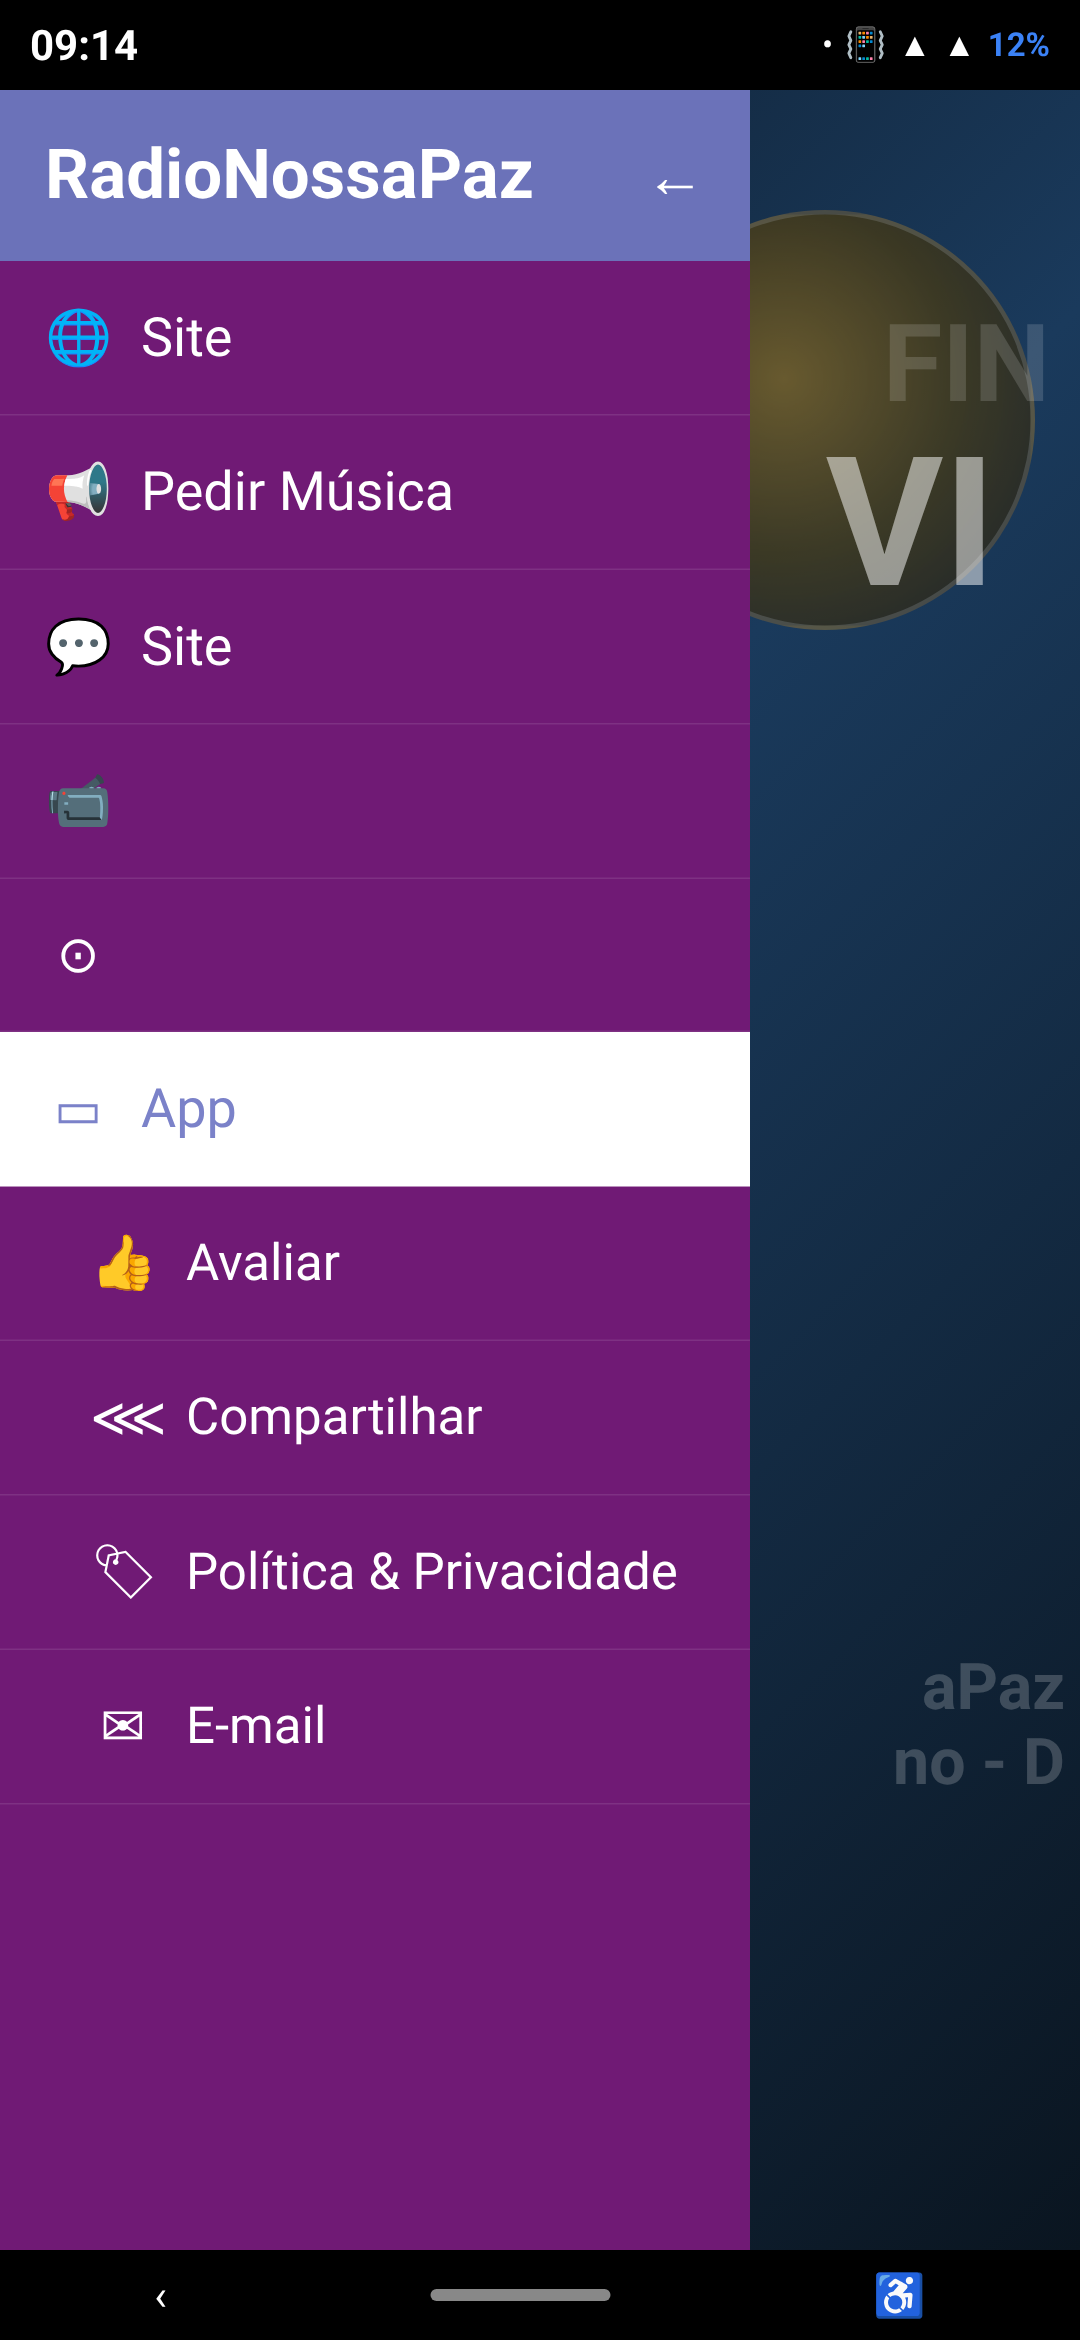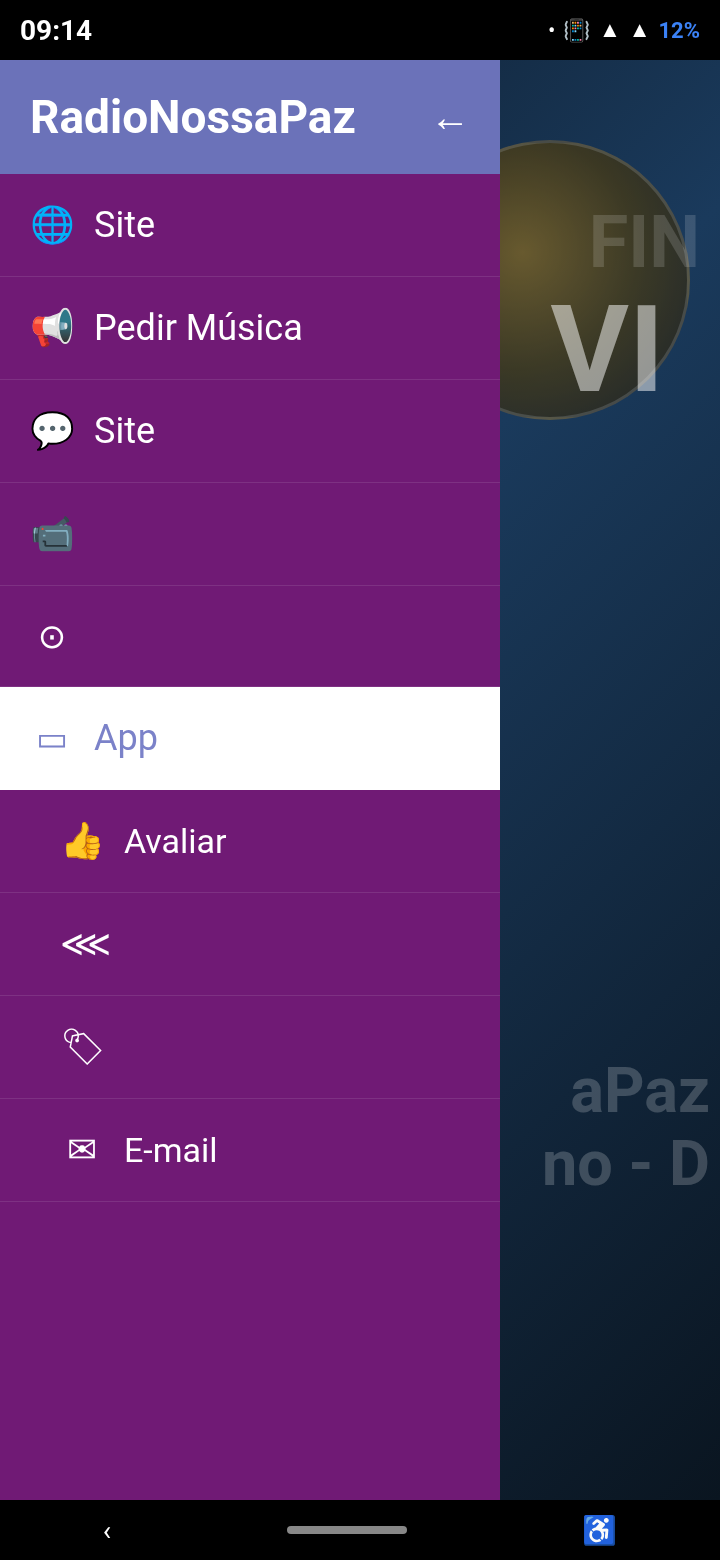--- a/index.html
+++ b/index.html
@@ -85,21 +85,21 @@
       color: rgba(255,255,255,0.5);
       font-size: 120px;
       font-weight: bold;
     }
 
     .bg-text-bottom {
       position: absolute;
       bottom: 300px;
       right: 10px;
       color: rgba(255,255,255,0.2);
-      font-size: 63px;
+      font-size: 43px;
       font-weight: bold;
       text-align: right;
     }
 
     
     .drawer {
       position: absolute;
       top: 60px;
       left: 0;
       width: 500px;
@@ -248,24 +248,26 @@
       <span>App</span>
     </div>
 
     <div class="menu-item sub-item">
       <span class="icon">👍</span>
       <span>Avaliar</span>
     </div>
 
     <div class="menu-item sub-item">
       <span class="icon">⋘</span>
+      <span>Compartilhar</span>
     </div>
 
     <div class="menu-item sub-item">
       <span class="icon">🏷</span>
+      <span>Política &amp; Privacidade</span>
     </div>
 
     <div class="menu-item sub-item">
       <span class="icon">✉</span>
       <span>E-mail</span>
     </div>
 
   </div>
 </div>
 

